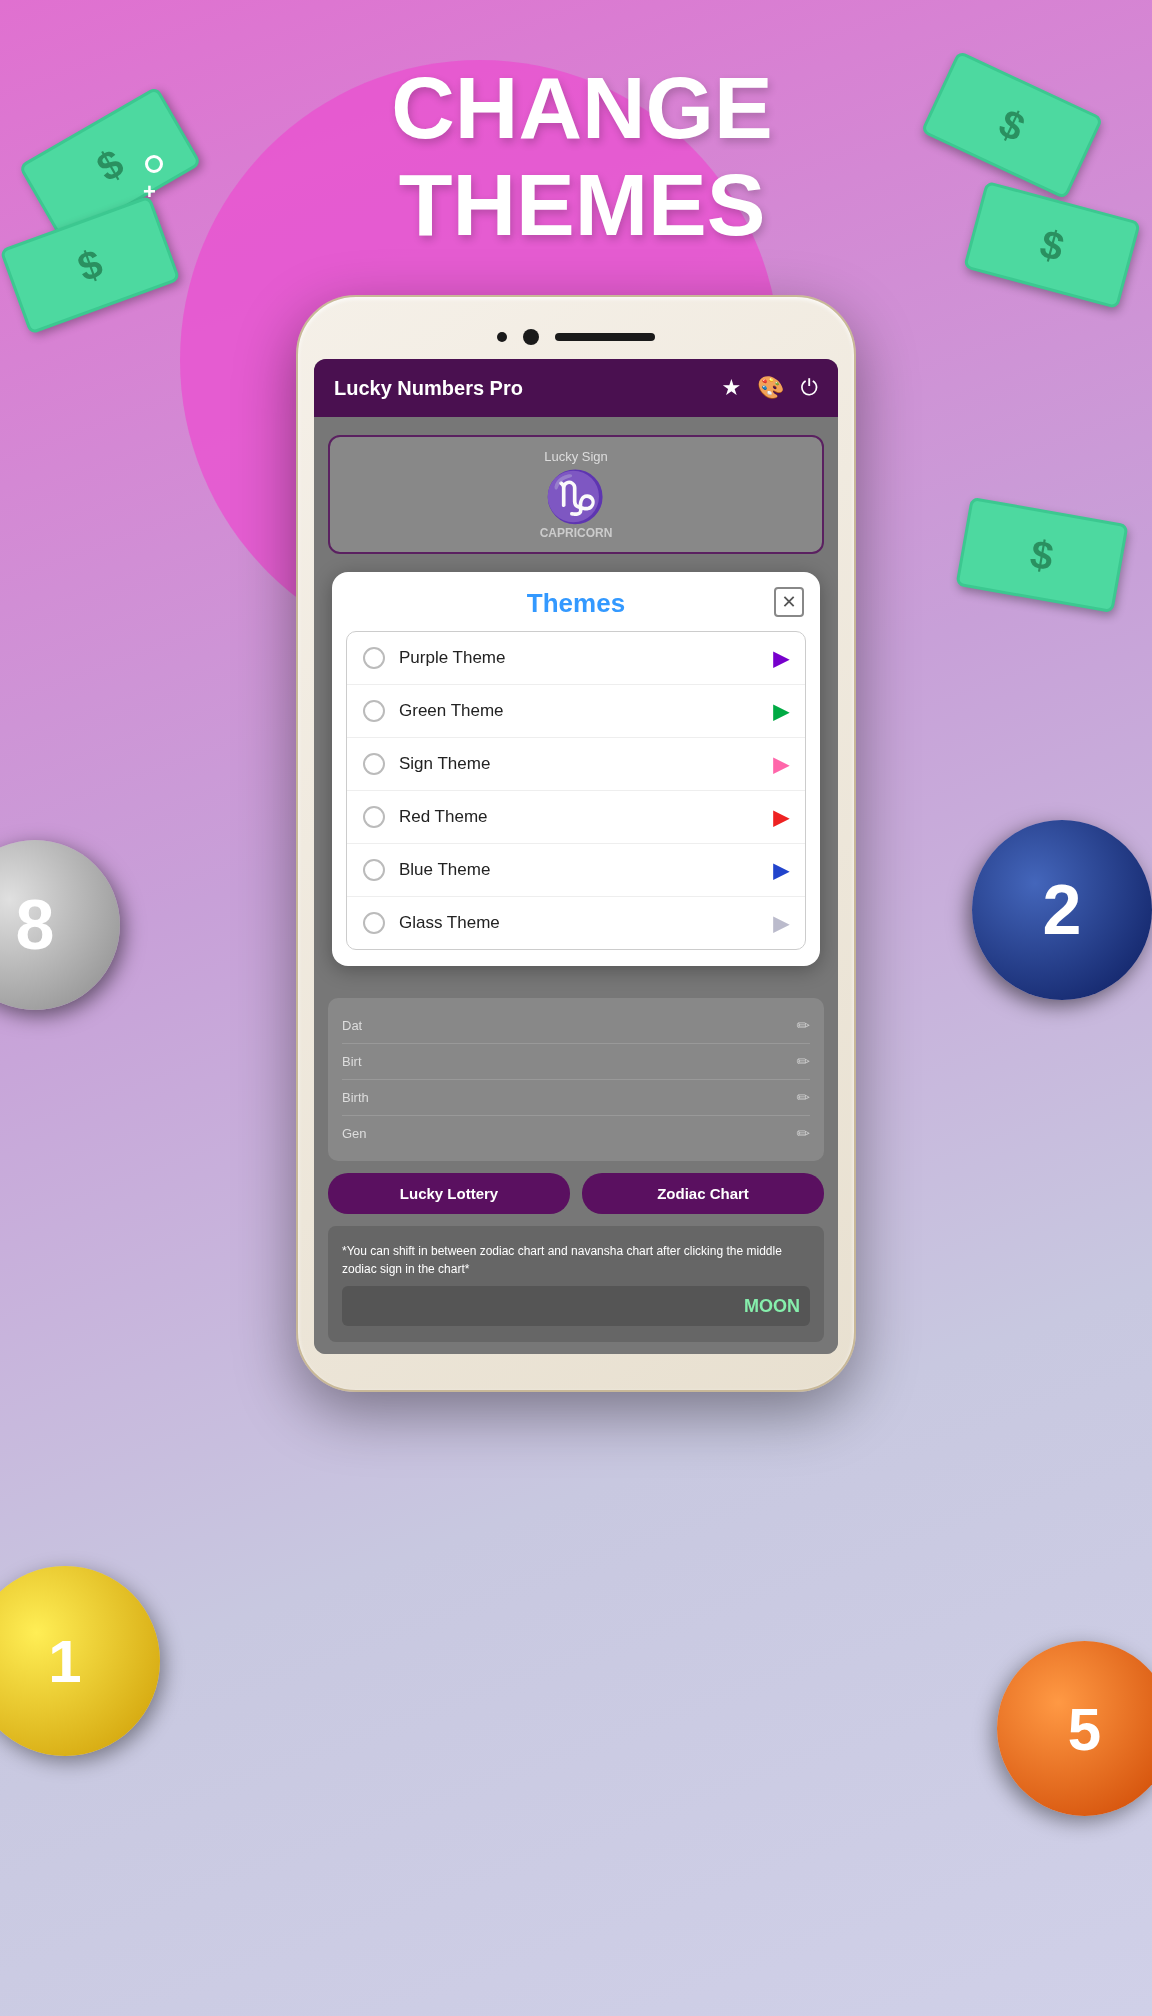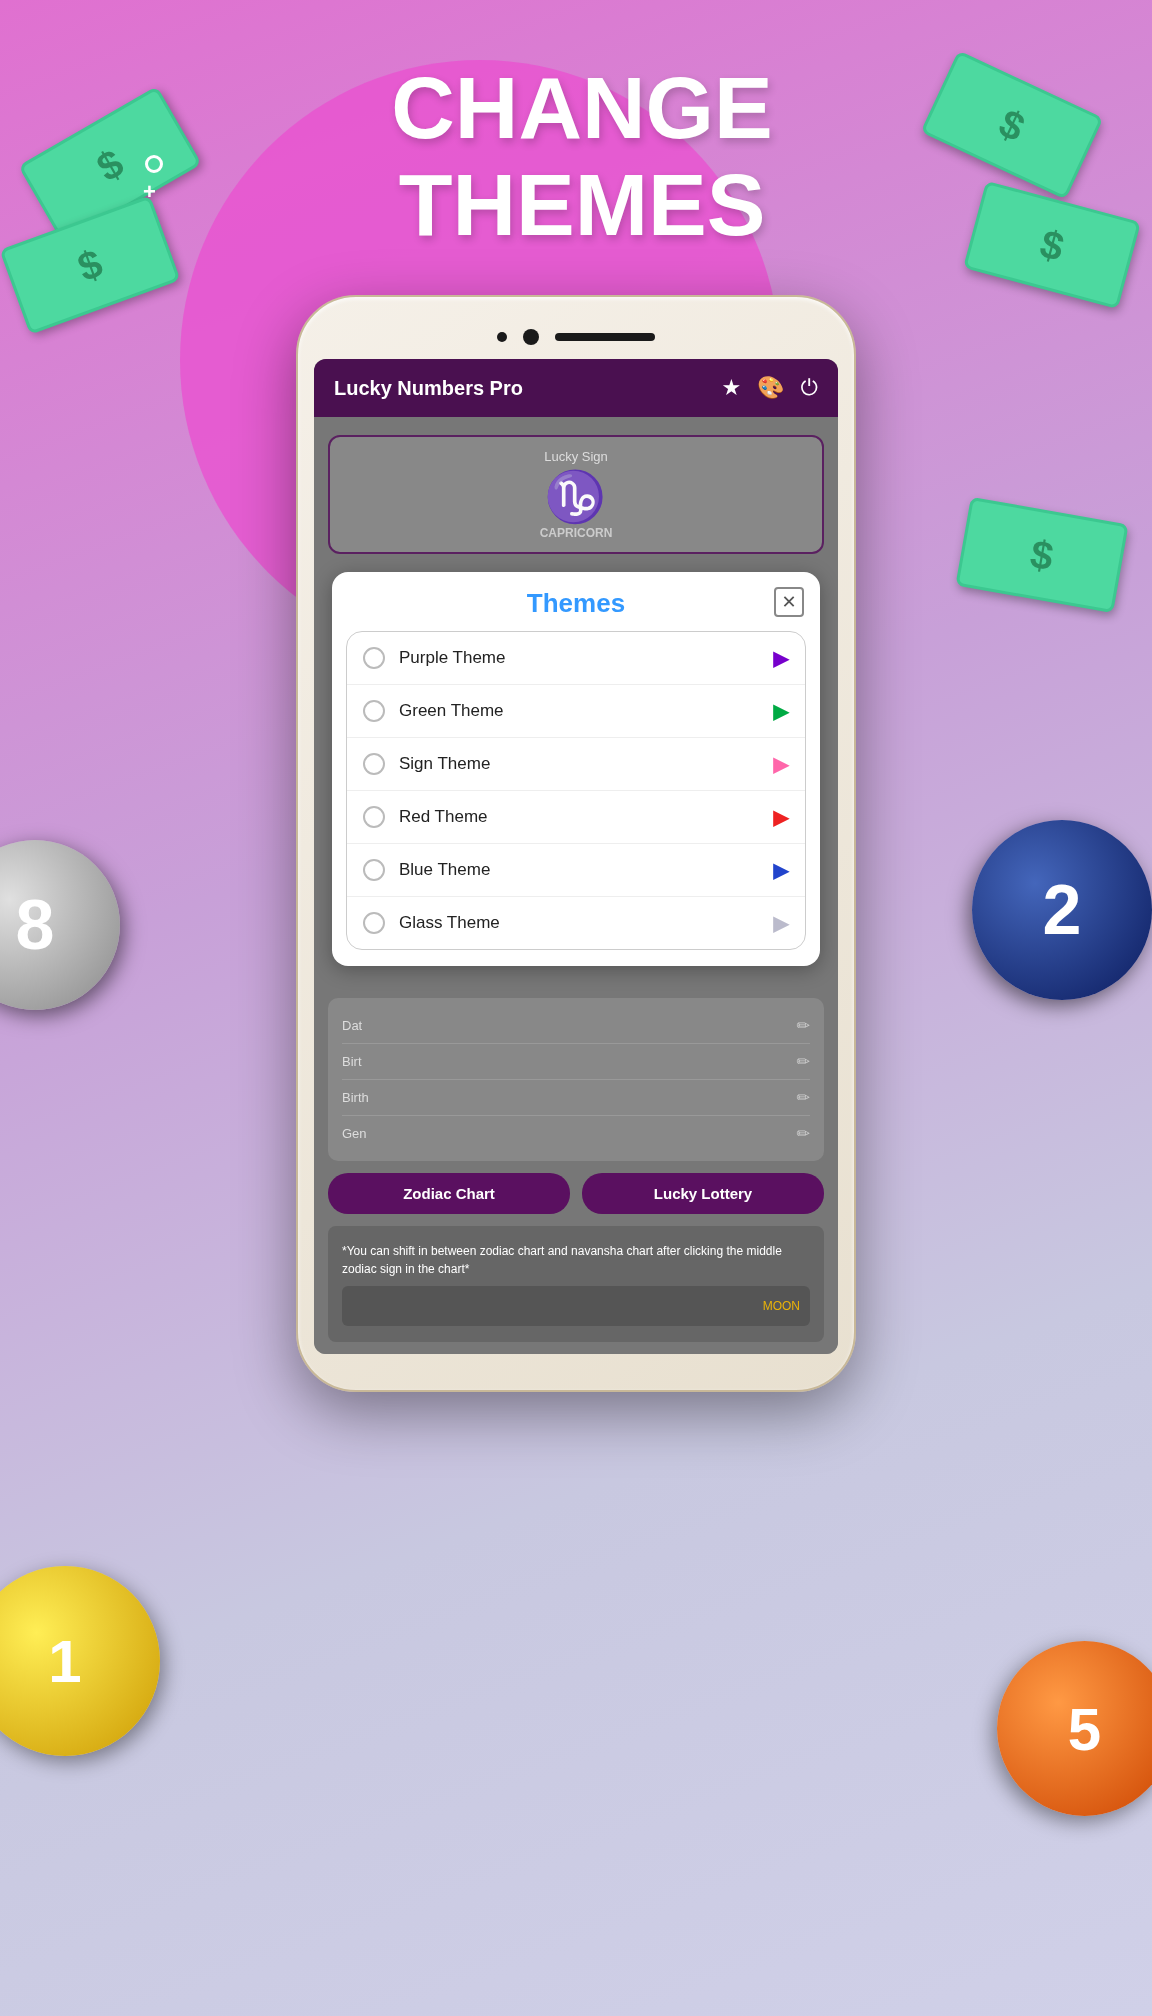--- a/index.html
+++ b/index.html
@@ -261,21 +261,21 @@
       width: 30px; height: 30px;
       border: 2px solid #888;
       border-radius: 4px;
       display: flex; align-items: center; justify-content: center;
       font-size: 18px;
       color: #555;
       cursor: pointer;
     }
     .themes-list {
       border: 1.5px solid #ccc;
-      border-radius: 16px;
+      border-radius: 10px;
       margin: 0 14px 16px;
       overflow: hidden;
     }
     .theme-item {
       display: flex;
       align-items: center;
       padding: 14px 16px;
       border-bottom: 1px solid #eee;
       cursor: pointer;
     }
@@ -362,22 +362,23 @@
       background: #555;
       height: 40px;
       border-radius: 6px;
       margin-top: 8px;
       display: flex;
       align-items: center;
       padding: 0 10px;
       justify-content: flex-end;
     }
     .moon-label {
-      color: #eab308;
-      font-size: 12px;
+      color: #86efac;
+      font-size: 18px;
+      font-weight: bold;
     }
   </style>
 </head>
 <body>
 
 <div class="bg"></div>
 <div class="pink-circle"></div>
 
 <div class="change-themes-title">
   <div>CHANGE</div>
@@ -514,22 +515,22 @@
             <span class="info-label">Birth</span>
             <span class="edit-icon">✏</span>
           </div>
           <div class="info-row">
             <span class="info-label">Gen</span>
             <span class="edit-icon">✏</span>
           </div>
         </div>
 
         <div class="action-buttons">
+          <button class="action-btn">Lucky Lottery</button>
           <button class="action-btn">Zodiac Chart</button>
-          <button class="action-btn">Lucky Lottery</button>
         </div>
 
         <div class="note-box">
           <div class="note-text">*You can shift in between zodiac chart and navansha chart after clicking the middle zodiac sign in the chart*</div>
           <div class="chart-area">
             <span class="moon-label">MOON</span>
           </div>
         </div>
       </div>
     </div>

